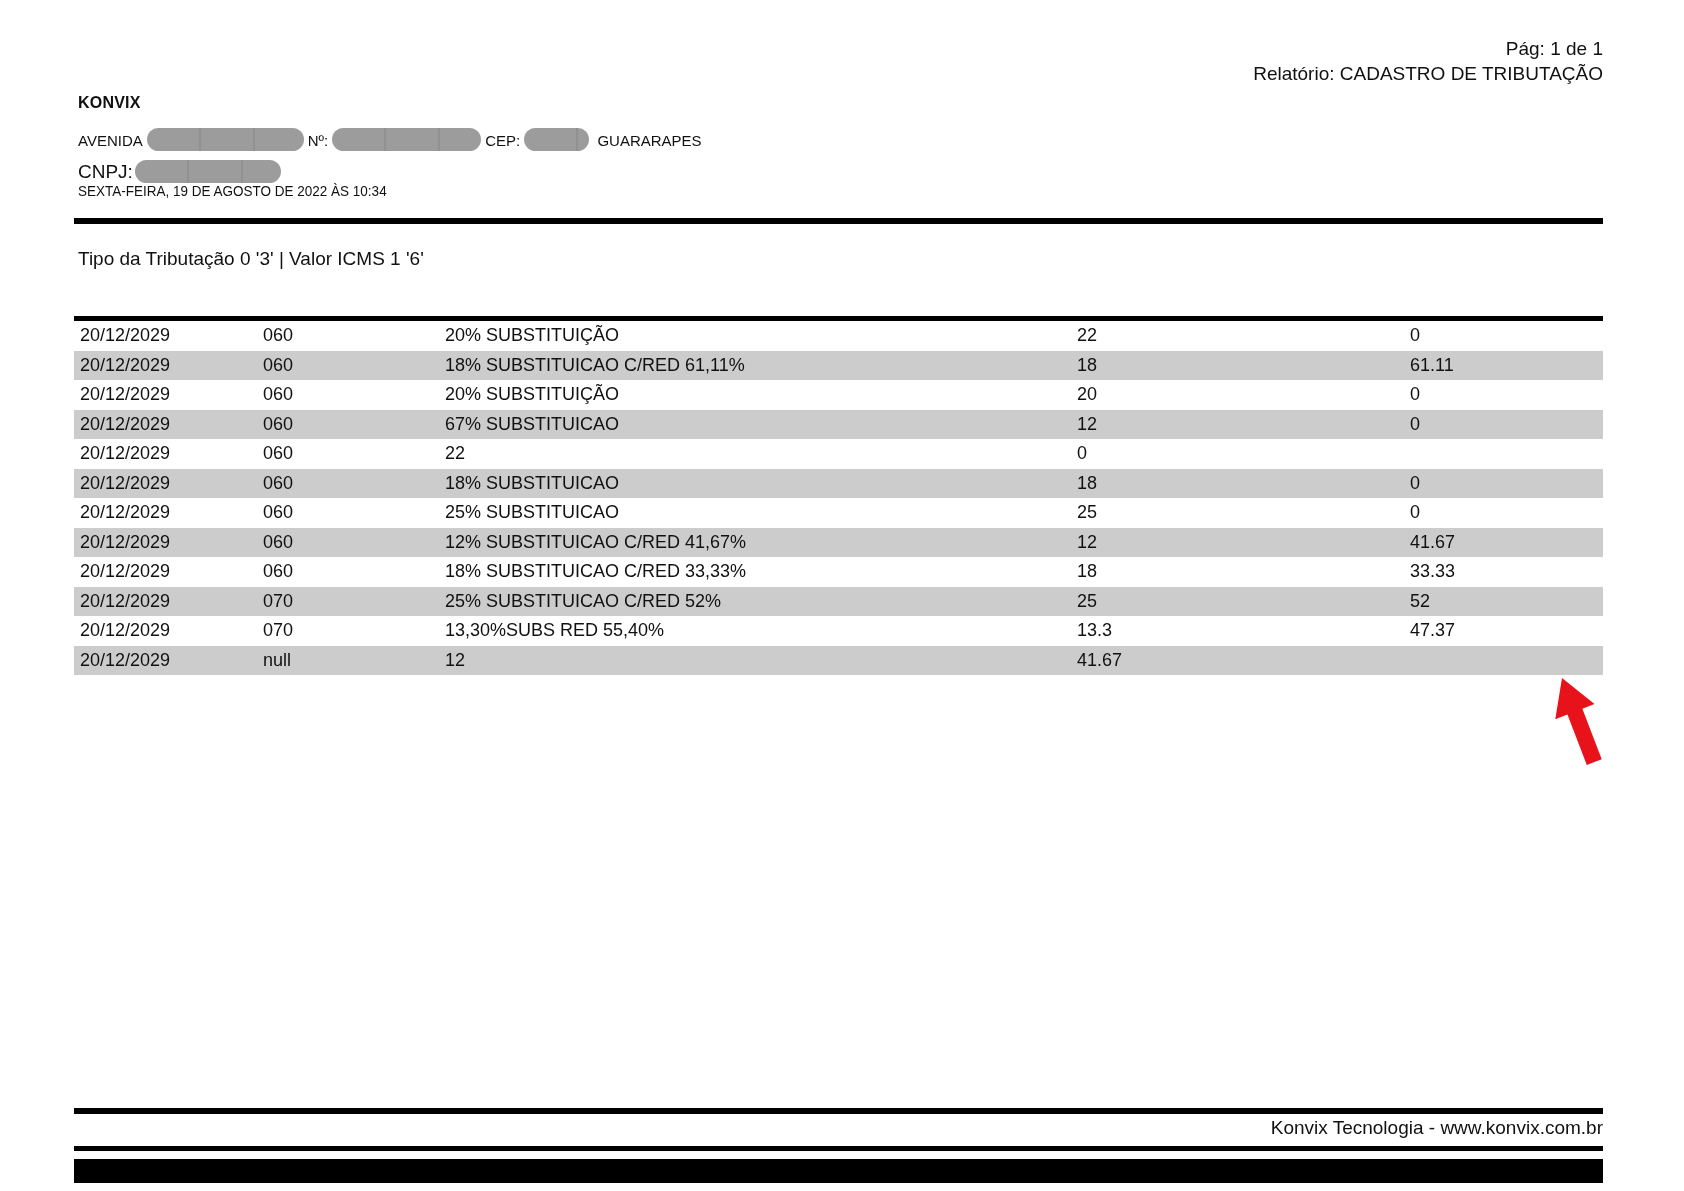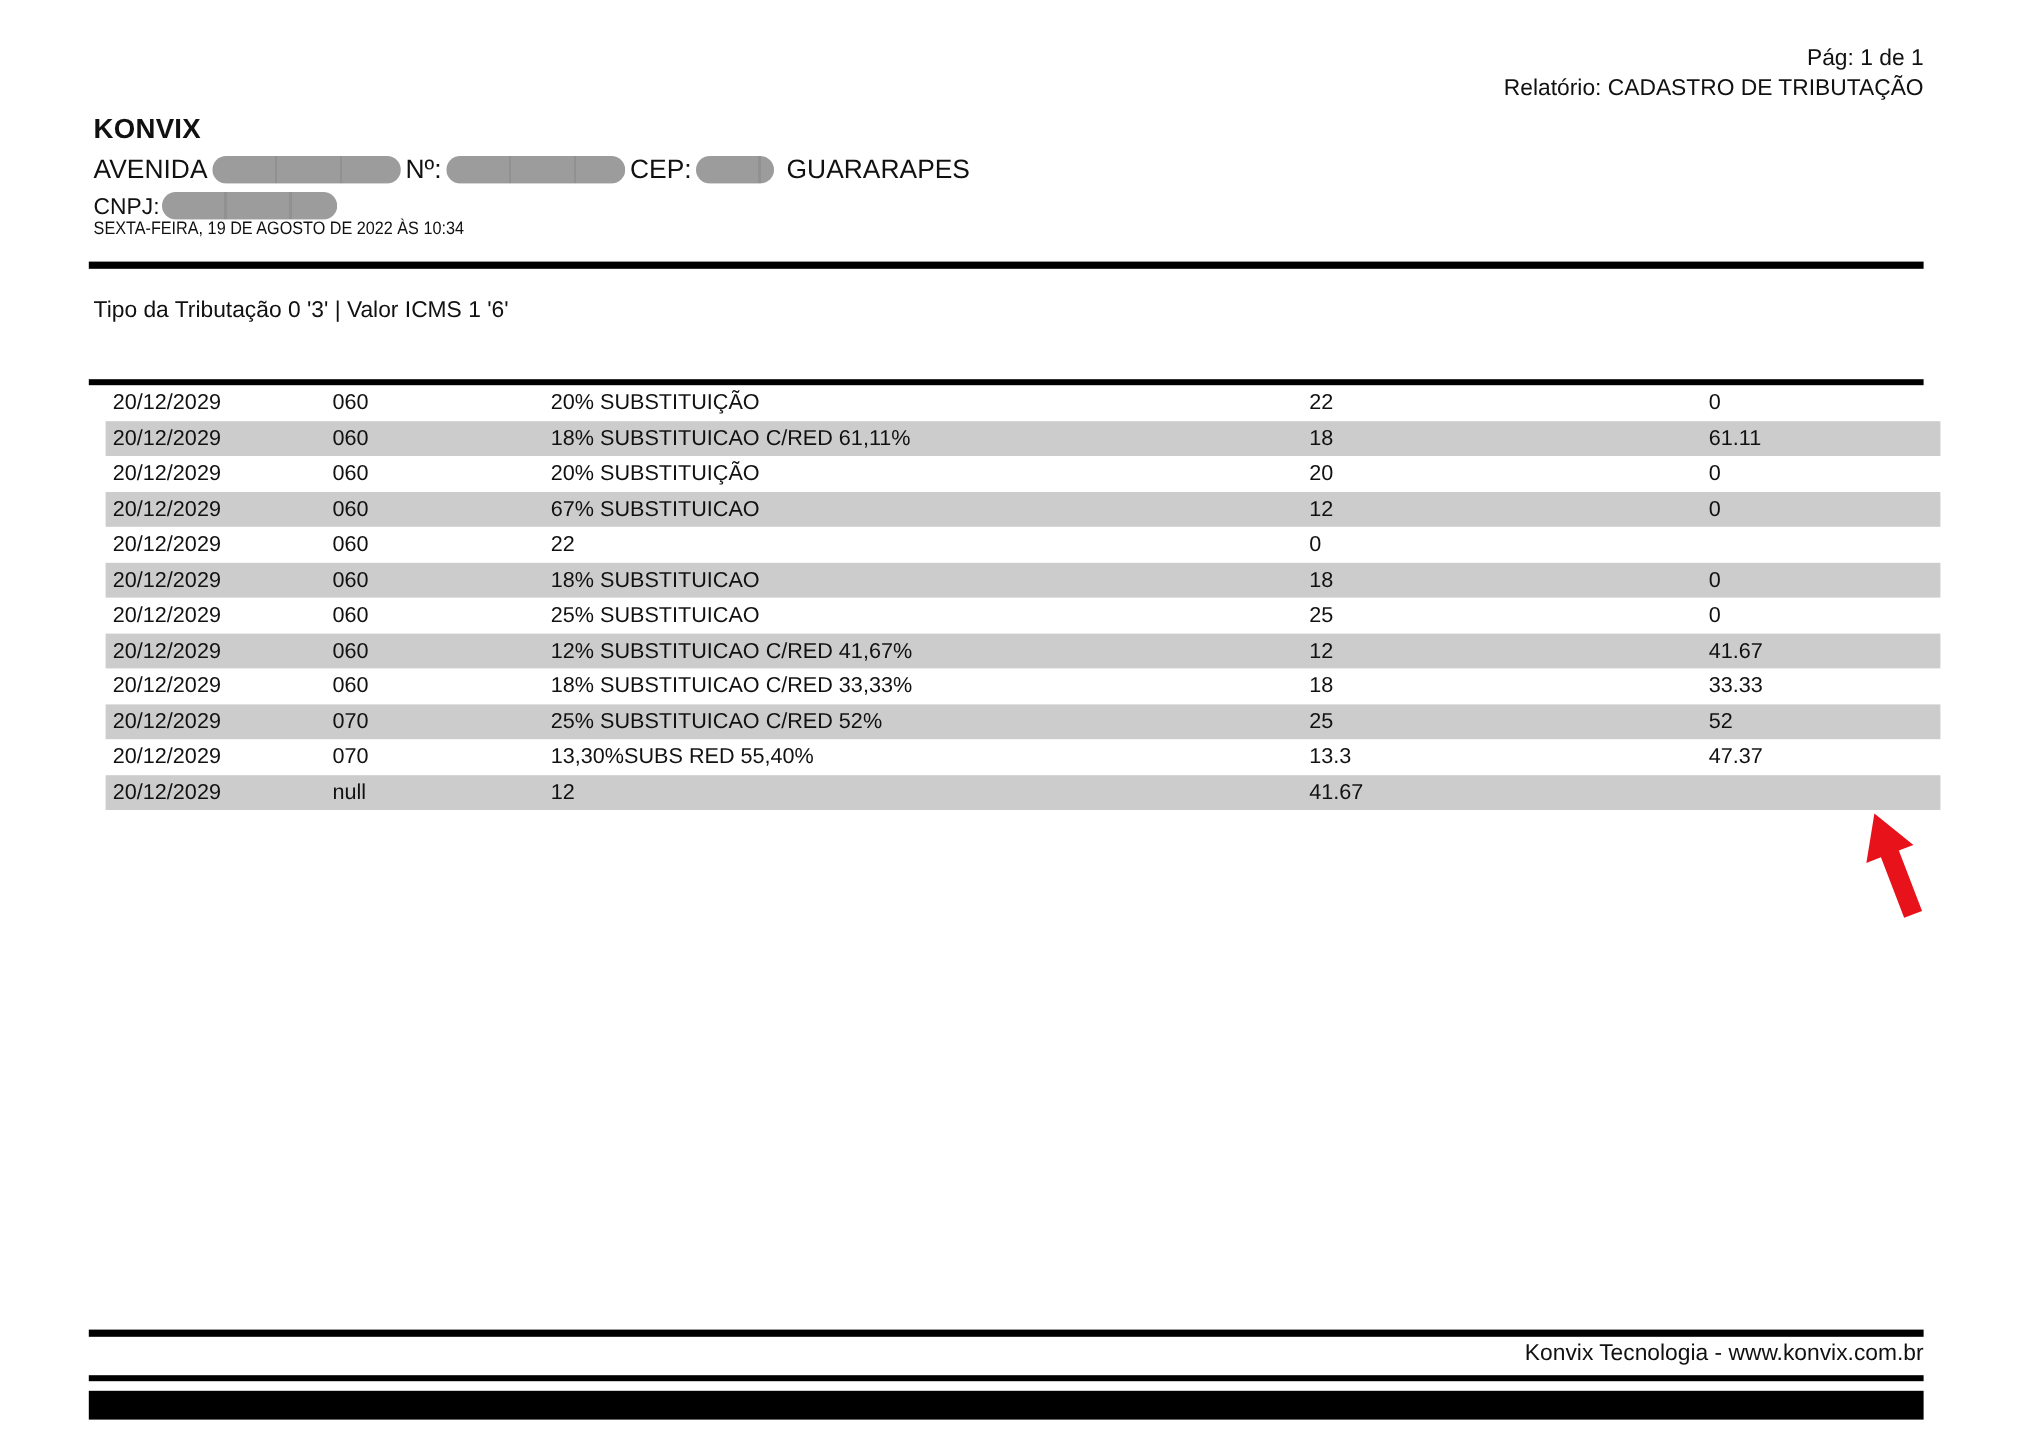--- a/index.html
+++ b/index.html
@@ -7,22 +7,22 @@
   .page {
     position:relative; width:1684px; height:1191px; background:#ffffff;
     font-family:"Liberation Sans", sans-serif; color:#111111; overflow:hidden;
   }
   .abs { position:absolute; }
 
   
   .top-right { top:36px; right:81px; text-align:right; font-size:19px; line-height:25px; white-space:nowrap; }
 
   
-  .company-name { left:78px; top:94px; font-size:23px; font-weight:bold; letter-spacing:0.2px; }
-  .addr-line { left:78px; top:128px; font-size:22px; white-space:nowrap; }
+  .company-name { left:78px; top:94px; font-size:16px; font-weight:bold; letter-spacing:0.2px; }
+  .addr-line { left:78px; top:128px; font-size:15px; white-space:nowrap; }
   .cnpj-line { left:78px; top:160px; font-size:19px; white-space:nowrap; }
   .date-line { left:78px; top:182px; font-size:15px; }
 
   .pill {
     display:inline-block; height:23px; border-radius:11.5px; vertical-align:-5px;
     background:repeating-linear-gradient(90deg,#9c9c9c 0 52px,#919191 52px 54px);
     background-color:#9c9c9c; margin:0 4px;
   }
   .pw157 { width:157px; } .pw149 { width:149px; } .pw65 { width:65px; } .pw146 { width:146px; margin-left:2px; }
 
@@ -35,21 +35,21 @@
   .rule-foot2 { top:1146px; height:5px; }
   .rule-bar  { top:1159px; height:24px; }
 
   .section-title { left:78px; top:248px; font-size:19px; }
 
   
   .grid-row { display:grid; grid-template-columns:189px 182px 632px 333px 1fr; width:1529px; }
   .table-head { left:74px; top:296px; font-size:15px; font-weight:bold; }
   .table-head .th:first-child .cond { margin-left:6px; }
   .table-body { left:74px; top:321px; }
-  .tr { height:29.5px; align-items:center; font-size:18px;margin-left:14px; }
+  .tr { height:29.5px; align-items:center; font-size:18px; }
   .tr:nth-child(even) { background:#cccccc; }
   .td { white-space:nowrap; overflow:visible; }
   .td:first-child { padding-left:6px; }
 
   
   .footer-text { top:1117px; right:81px; font-size:19px; white-space:nowrap; }
 
   
   .arrow-box { left:1500px; top:625px; width:130px; height:160px; }
 </style>

